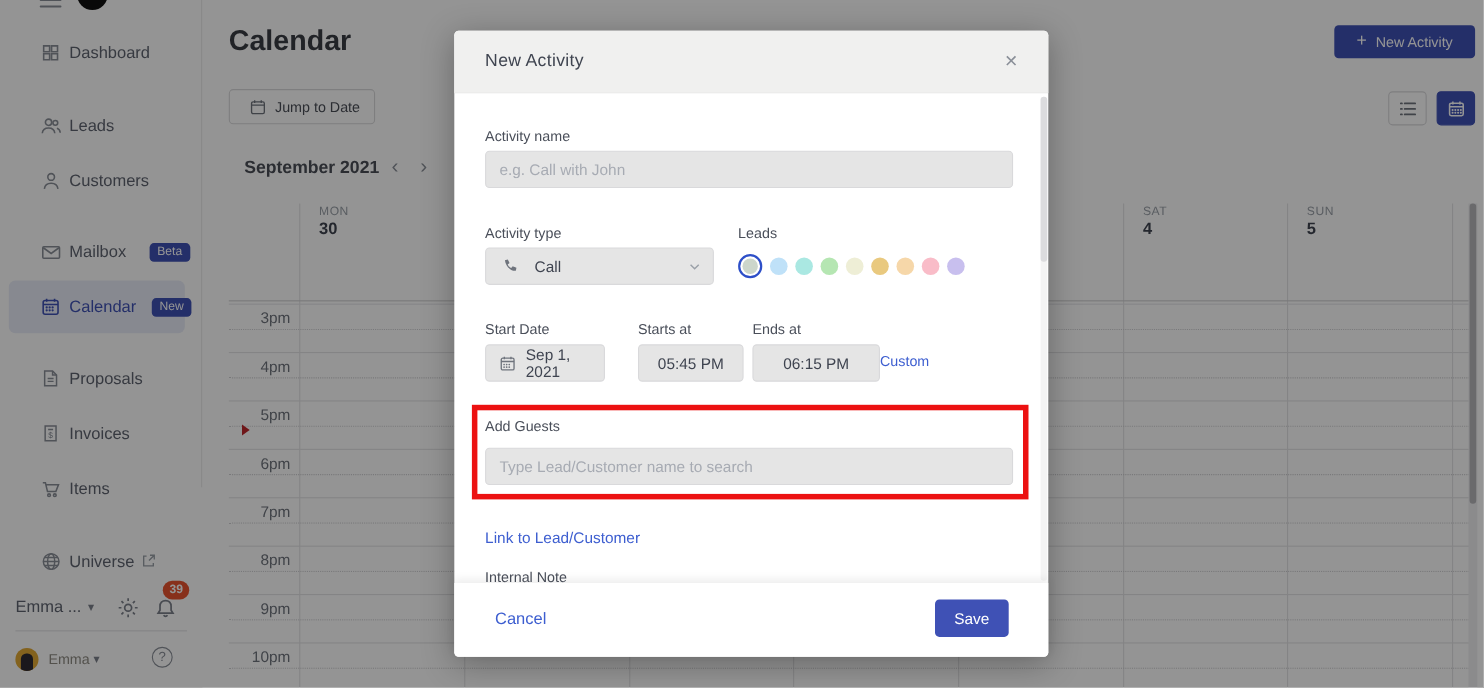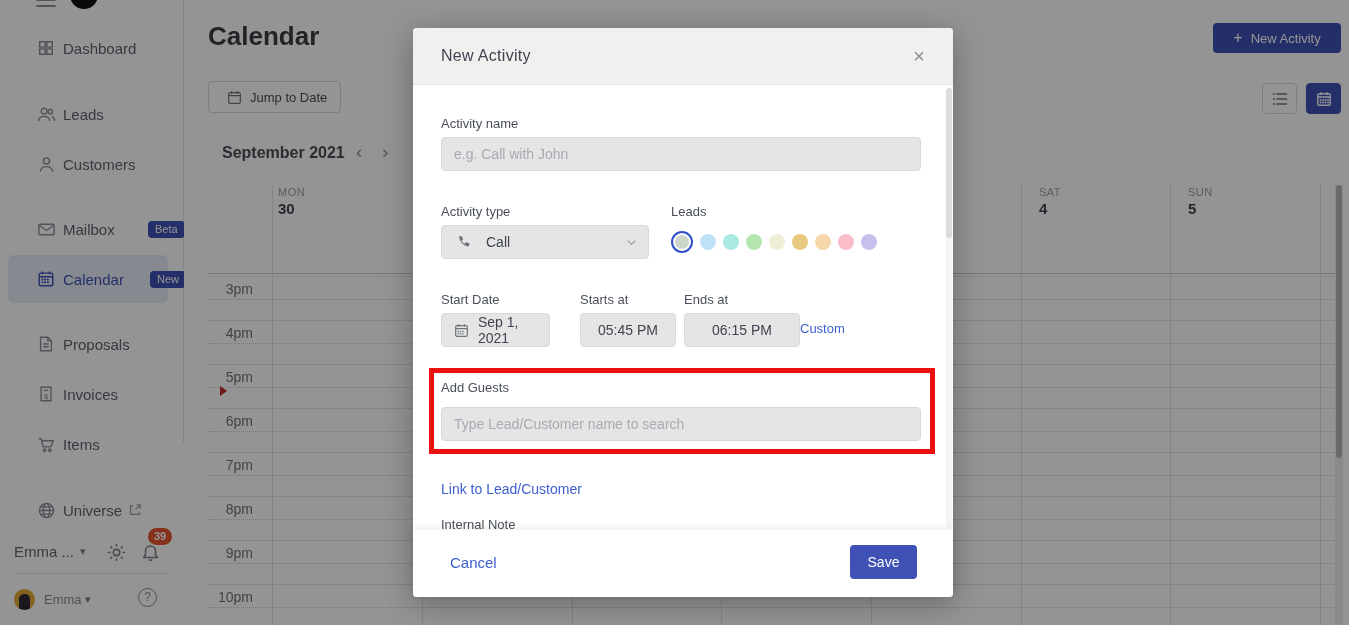--- a/index.html
+++ b/index.html
@@ -10,21 +10,21 @@
   
   .sidebar { position:absolute; left:0; top:0; width:184px; height:443px; background:#fff; border-right:1px solid #e4e4e6; z-index:1; }
   .logo-circle { position:absolute; left:70px; top:-19px; width:28px; height:28px; border-radius:50%; background:#111; }
   .hamburger { position:absolute; left:35px; top:-9px; color:#8a8f98; }
   .side-item { position:absolute; left:0; width:184px; height:40px; display:flex; align-items:center; cursor:pointer; }
   .si-icon { position:absolute; left:36px; width:20px; height:20px; color:#8a8f98; display:flex; align-items:center; justify-content:center; }
   .si-label { position:absolute; left:63px; font-size:15px; color:#5f6470; }
   .side-item.active { left:8px; width:160px; height:48px; background:#e9edf8; border-radius:6px; }
   .side-item.active .si-icon { left:28px; color:var(--accent); }
   .side-item.active .si-label { left:55px; color:var(--accent); }
-  .pill { font-size:11px; color:#fff; background:var(--accent); border-radius:4px; padding:2px 7px 3px; margin-left:24px; position:absolute; }
+  .pill { font-size:11px; color:#fff; background:var(--accent); border-radius:4px; padding:2px 7px 3px; margin-left:12px; position:absolute; }
   .pill.beta { left:124px; }
   .pill.new  { left:118px; }
   .ext-icon { position:absolute; left:128px; color:#9aa0a8; }
   .ws-row { position:absolute; left:0; top:538px; width:184px; height:30px; }
   .ws-name { position:absolute; left:14px; top:5px; font-size:15px; color:#5f6470; }
   .caret { color:#7d828c; font-size:11px; }
   .ws-caret { position:absolute; left:80px; top:7px; }
   .ws-gear { position:absolute; left:106px; top:4px; color:#7d828c; cursor:pointer; }
   .ws-bell { position:absolute; left:140px; top:5px; color:#7d828c; cursor:pointer; }
   .bell-badge { position:absolute; left:148px; top:-10px; background:var(--badge_orange); color:#fff; font-size:11px; font-weight:bold; border-radius:9px; padding:2px 6px 3px; }
@@ -52,21 +52,21 @@
   .nav-prev { left:172px; } .nav-next { left:198px; }
 
   .grid-vline { position:absolute; top:185px; bottom:0; width:1px; background:#e3e3e5; }
   .day-head { position:absolute; top:186px; }
   .day-dow { font-size:11px; letter-spacing:.5px; color:#9aa0a8; }
   .day-num { font-size:15px; font-weight:600; color:#3f4450; margin-top:2px; }
   .head-line { position:absolute; left:24px; width:1128px; top:273px; border-top:1px solid #cfcfd2; }
   .head-line2 { position:absolute; left:24px; width:1128px; top:276px; border-top:1px solid #e6e6e8; }
   .hour-row { position:absolute; left:24px; width:1128px; height:44px; border-bottom:1px solid #e3e3e5; }
   .hour-row::after { content:""; position:absolute; left:0; right:0; top:22px; border-top:1px dotted #cfcfd2; }
-  .hour-label { position:absolute; left:9px; width:60px; text-align:right; font-size:14px; color:#6f747d; }
+  .hour-label { position:absolute; left:20px; width:60px; text-align:right; font-size:14px; color:#6f747d; }
   .now-marker { position:absolute; left:36px; top:386px; width:0; height:0; border-left:7px solid #c0272b; border-top:5px solid transparent; border-bottom:5px solid transparent; }
   .v-scroll { position:absolute; left:1151px; top:185px; bottom:0; width:8px; background:#efeff1; }
   .v-thumb { position:absolute; left:1px; top:0; width:6px; height:62%; border-radius:3px; background:#b7b7ba; }
 
   
   .overlay { position:absolute; inset:0; background:rgba(0,0,0,0.42); z-index:5; }
   .modal { position:absolute; left:413px; top:28px; width:540px; height:569px; background:#fff; border-radius:4px; box-shadow:0 6px 30px rgba(0,0,0,.3); z-index:10; }
   .modal-header { position:absolute; left:0; top:0; right:0; height:57px; background:#f0f0ef; border-bottom:1px solid #e3e3e1; border-radius:4px 4px 0 0; }
   .modal-title { position:absolute; left:28px; top:19px; font-size:16px; color:#3f4450; letter-spacing:.3px; }
   .modal-close { position:absolute; right:22px; top:15px; font-size:20px; color:#8a8f98; cursor:pointer; padding:2px 6px; }
@@ -283,21 +283,21 @@
 
     <div class="grid-vline" style="left:88px"></div>
     <div class="grid-vline" style="left:238px"></div>
     <div class="grid-vline" style="left:388px"></div>
     <div class="grid-vline" style="left:537px"></div>
     <div class="grid-vline" style="left:687px"></div>
     <div class="grid-vline" style="left:837px"></div>
     <div class="grid-vline" style="left:986px"></div>
     <div class="grid-vline" style="left:1136px"></div>
 
-    <div class="day-head" style="left:94px">
+    <div class="day-head" style="left:106px">
       <div class="day-dow">MON</div>
       <div class="day-num">30</div>
     </div>
     <div class="day-head" style="left:855px">
       <div class="day-dow">SAT</div>
       <div class="day-num">4</div>
     </div>
     <div class="day-head" style="left:1004px">
       <div class="day-dow">SUN</div>
       <div class="day-num">5</div>

